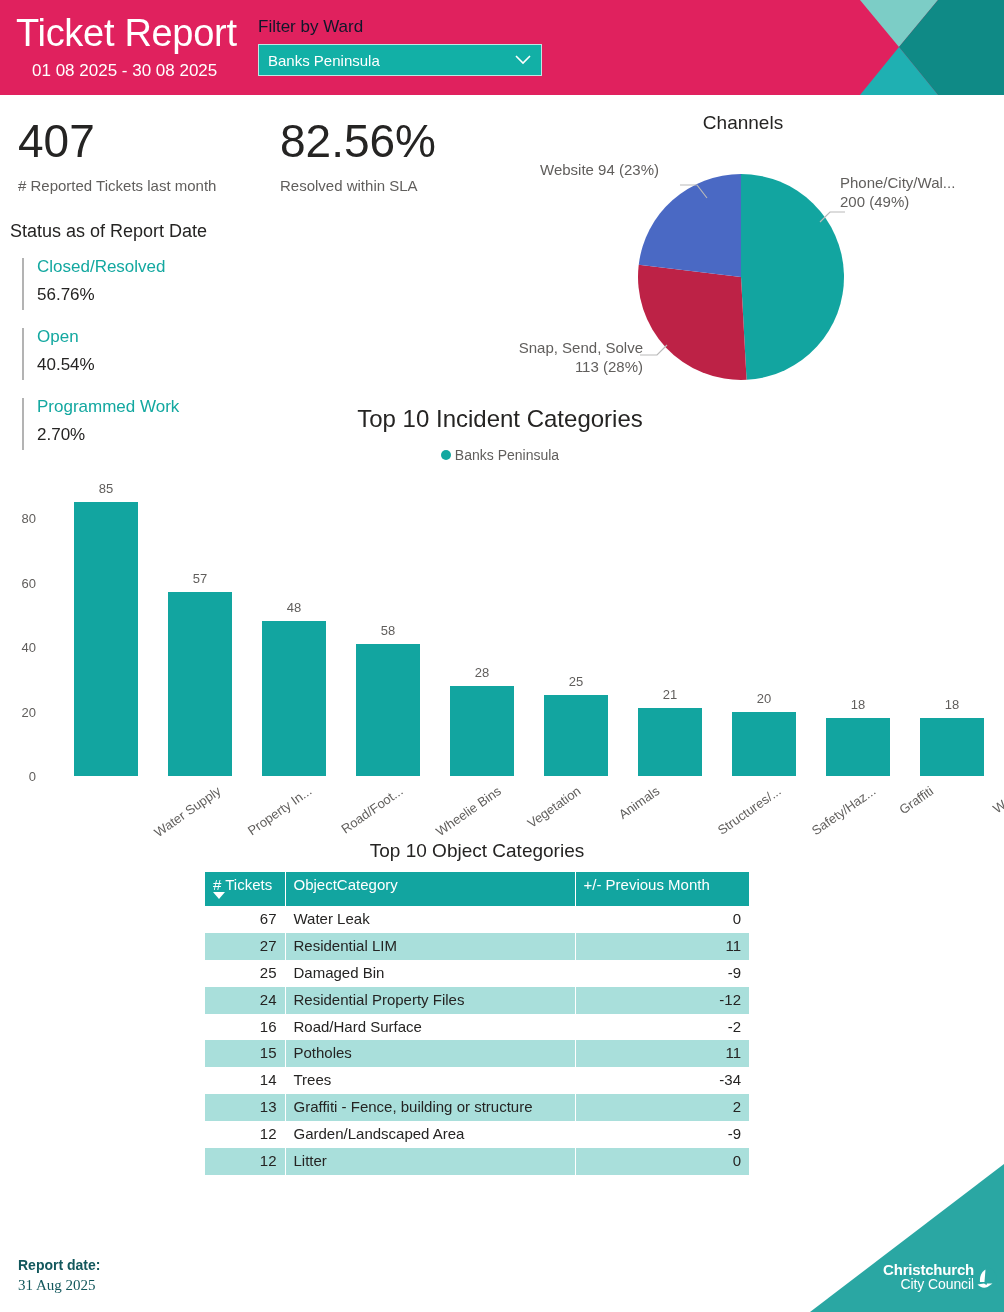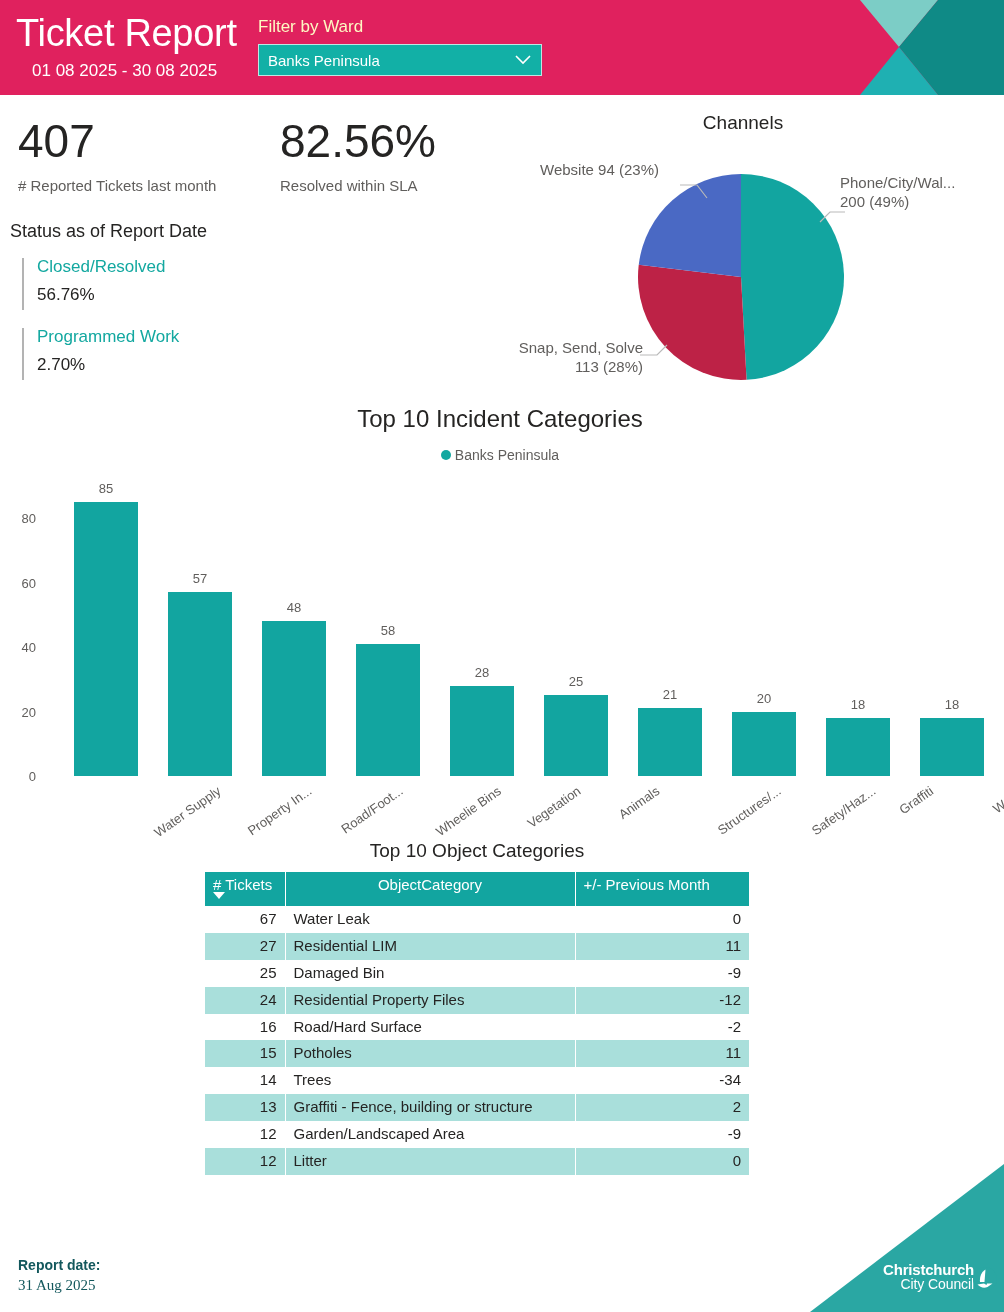--- a/index.html
+++ b/index.html
@@ -45,21 +45,21 @@
     position: absolute;
     left: 32px; top: 62px;
     font-size: 17px;
     color: #ffffff;
     line-height: 1;
   }
 
   .filter-block { position: absolute; top: 18px; }
   .filter-label {
     font-size: 17px;
-    color: #fef9c3;
+    color: #0f172a;
     line-height: 1;
     margin-bottom: 9px;
     display: block;
   }
   .filter-select {
     box-sizing: border-box;
     background: #12b0a6;
     border: 1px solid #bfe6e3;
     height: 32px;
     display: flex;
@@ -263,21 +263,21 @@
     font-weight: 400;
     font-size: 15px;
     padding: 4px 8px 2px 8px;
     vertical-align: top;
     height: 34px;
     box-sizing: border-box;
     border-right: 1px solid #ffffff;
   }
   .obj-table th:last-child { border-right: none; }
   .th-tickets { width: 80px; text-align: left; position: relative; }
-  .th-cat { width: 290px; text-align: center; }
+  .th-cat { width: 290px; text-align: left; }
   .th-delta { width: 174px; text-align: left; }
   .sort-caret {
     position: absolute;
     left: 8px; top: 20px;
     width: 0; height: 0;
     border-left: 6px solid transparent;
     border-right: 6px solid transparent;
     border-top: 7px solid #ffffff;
   }
   .obj-table td {
@@ -370,20 +370,24 @@
 <div class="kpi" id="kpi-sla">
   <div class="kpi-value">82.56%</div>
   <div class="kpi-label">Resolved within SLA</div>
 </div>
 
 <div class="status-title">Status as of Report Date</div>
 <div class="status-list">
   <div class="status-item">
     <div class="status-name">Closed/Resolved</div>
     <div class="status-pct">56.76%</div>
+  </div>
+  <div class="status-item">
+    <div class="status-name">Open</div>
+    <div class="status-pct">40.54%</div>
   </div>
   <div class="status-item">
     <div class="status-name">Programmed Work</div>
     <div class="status-pct">2.70%</div>
   </div>
 </div>
 
 <div class="pie-title">Channels</div>
 <div class="pie-wrap">
   <svg id="pie-svg" width="208" height="208" viewBox="0 0 208 208" xmlns="http://www.w3.org/2000/svg">

